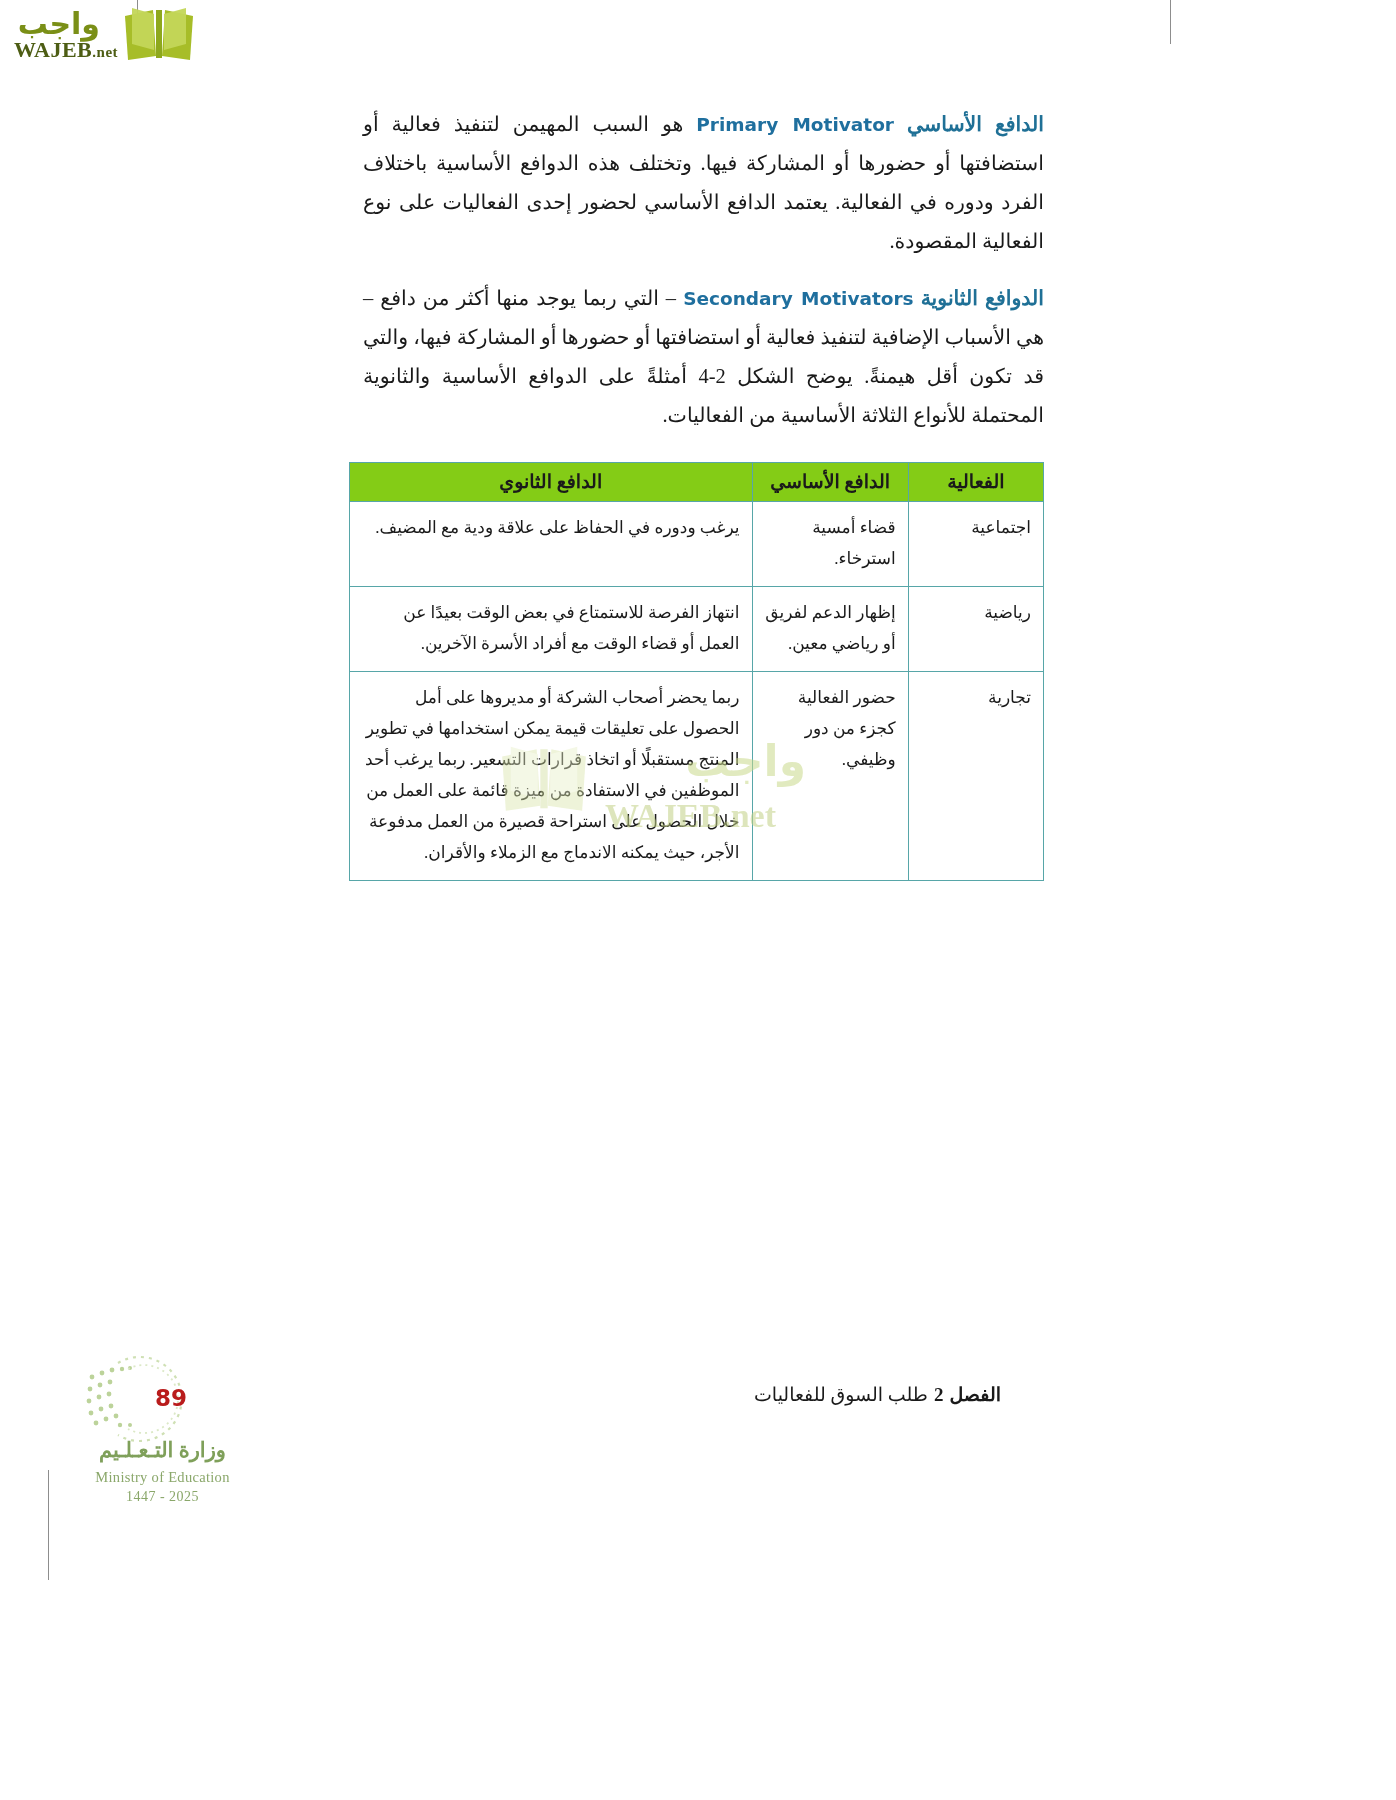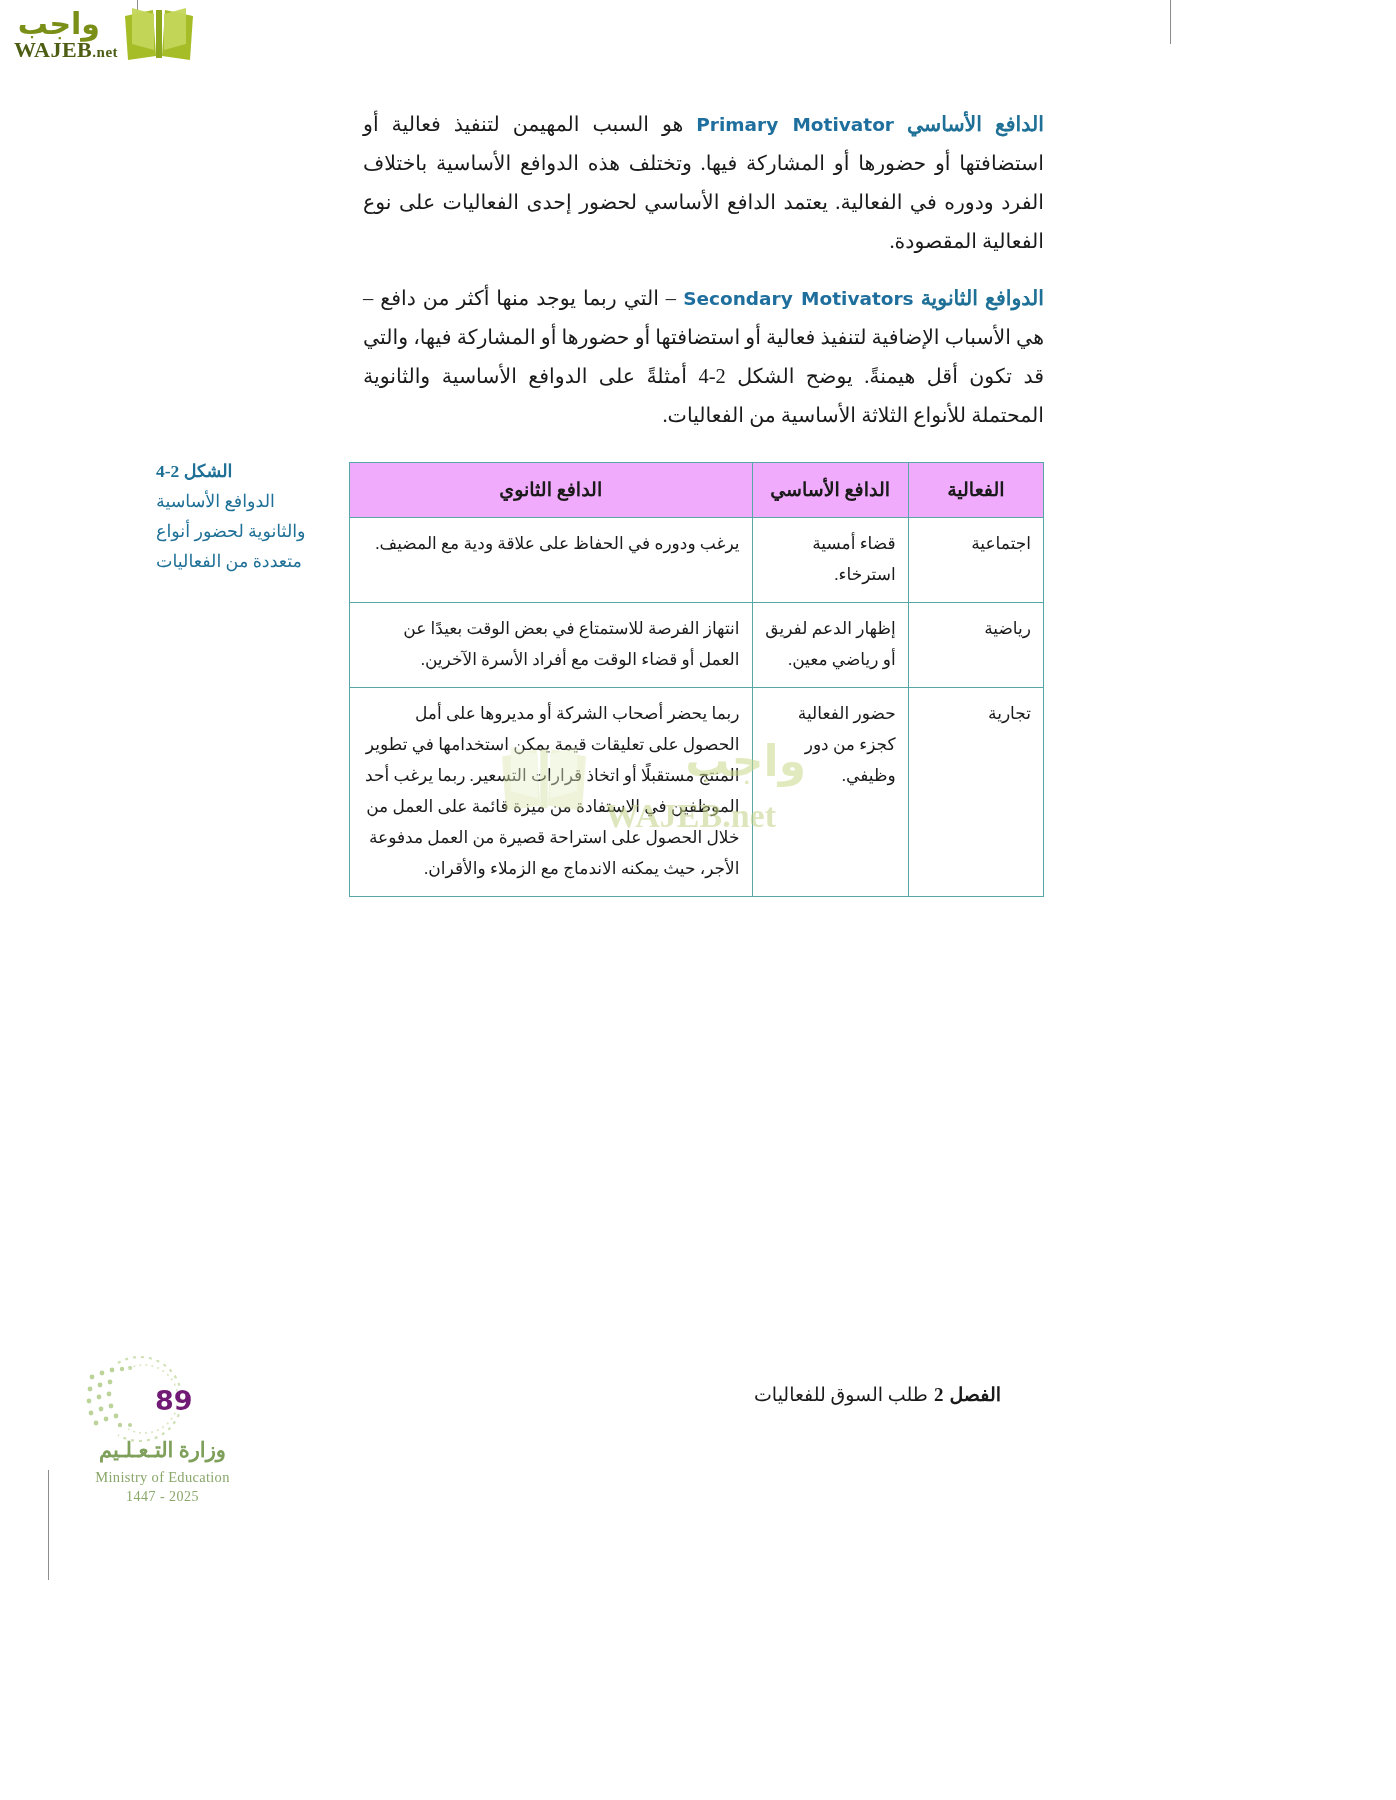--- a/index.html
+++ b/index.html
@@ -121,25 +121,25 @@
   table.motivators th,
   table.motivators td {
     border: 1px solid #57a6a8;
     vertical-align: top;
     padding: 10px 12px 12px 12px;
     font-size: 17px;
     line-height: 31px;
     color: #1a1a1a;
   }
   table.motivators thead th {
-    background: #f0abfc;
+    background: #84cc16;
     font-weight: bold;
     font-size: 19px;
     text-align: center;
-    padding: 14px 12px;
+    padding: 6px 12px;
     line-height: 26px;
     height: 24px;
   }
   col.c-activity { width: 19.5%; }
   col.c-primary  { width: 22.5%; }
   col.c-secondary{ width: 58%; }
   td.activity  { text-align: right; }
   td.primary   { text-align: right; }
   td.secondary { text-align: right; }
 
@@ -204,22 +204,22 @@
     top: 1355px;
     width: 185px;
     height: 175px;
   }
   .page-num {
     position: absolute;
     left: 85px;
     top: 30px;
     font-family: "DejaVu Sans", sans-serif;
     font-weight: bold;
-    font-size: 27px;
-    color: #701a75;
+    font-size: 23px;
+    color: #b91c1c;
   }
   .moe-ar {
     position: absolute;
     left: 0px;
     top: 83px;
     width: 185px;
     text-align: center;
     font-family: Liberation Serif, serif;
     font-weight: bold;
     font-size: 21px;
@@ -272,24 +272,20 @@
       <rect x="36" y="4" width="6" height="48" fill="#8ea81d"></rect>
     </svg>
   </div>
 
   <div class="content">
     <p class="para"><span class="term">الدافع الأساسي</span> <span class="term-en">Primary Motivator</span><span> هو السبب المهيمن لتنفيذ فعالية أو استضافتها أو حضورها أو المشاركة فيها. وتختلف هذه الدوافع الأساسية باختلاف الفرد ودوره في الفعالية. يعتمد الدافع الأساسي لحضور إحدى الفعاليات على نوع الفعالية المقصودة.</span></p>
 
     <p class="para"><span class="term">الدوافع الثانوية</span> <span class="term-en">Secondary Motivators</span><span> – التي ربما يوجد منها أكثر من دافع – هي الأسباب الإضافية لتنفيذ فعالية أو استضافتها أو حضورها أو المشاركة فيها، والتي قد تكون أقل هيمنةً. يوضح الشكل 2-4 أمثلةً على الدوافع الأساسية والثانوية المحتملة للأنواع الثلاثة الأساسية من الفعاليات.</span></p>
   </div>
 
-  <div class="fig-caption">
-    <span class="fig-num">الشكل 2-4</span>
-    <span>الدوافع الأساسية والثانوية لحضور أنواع متعددة من الفعاليات</span>
-  </div>
 
   <div class="fig-table-wrap">
     <table class="motivators">
       <colgroup>
         <col class="c-activity">
         <col class="c-primary">
         <col class="c-secondary">
       </colgroup>
       <thead>
         <tr>

